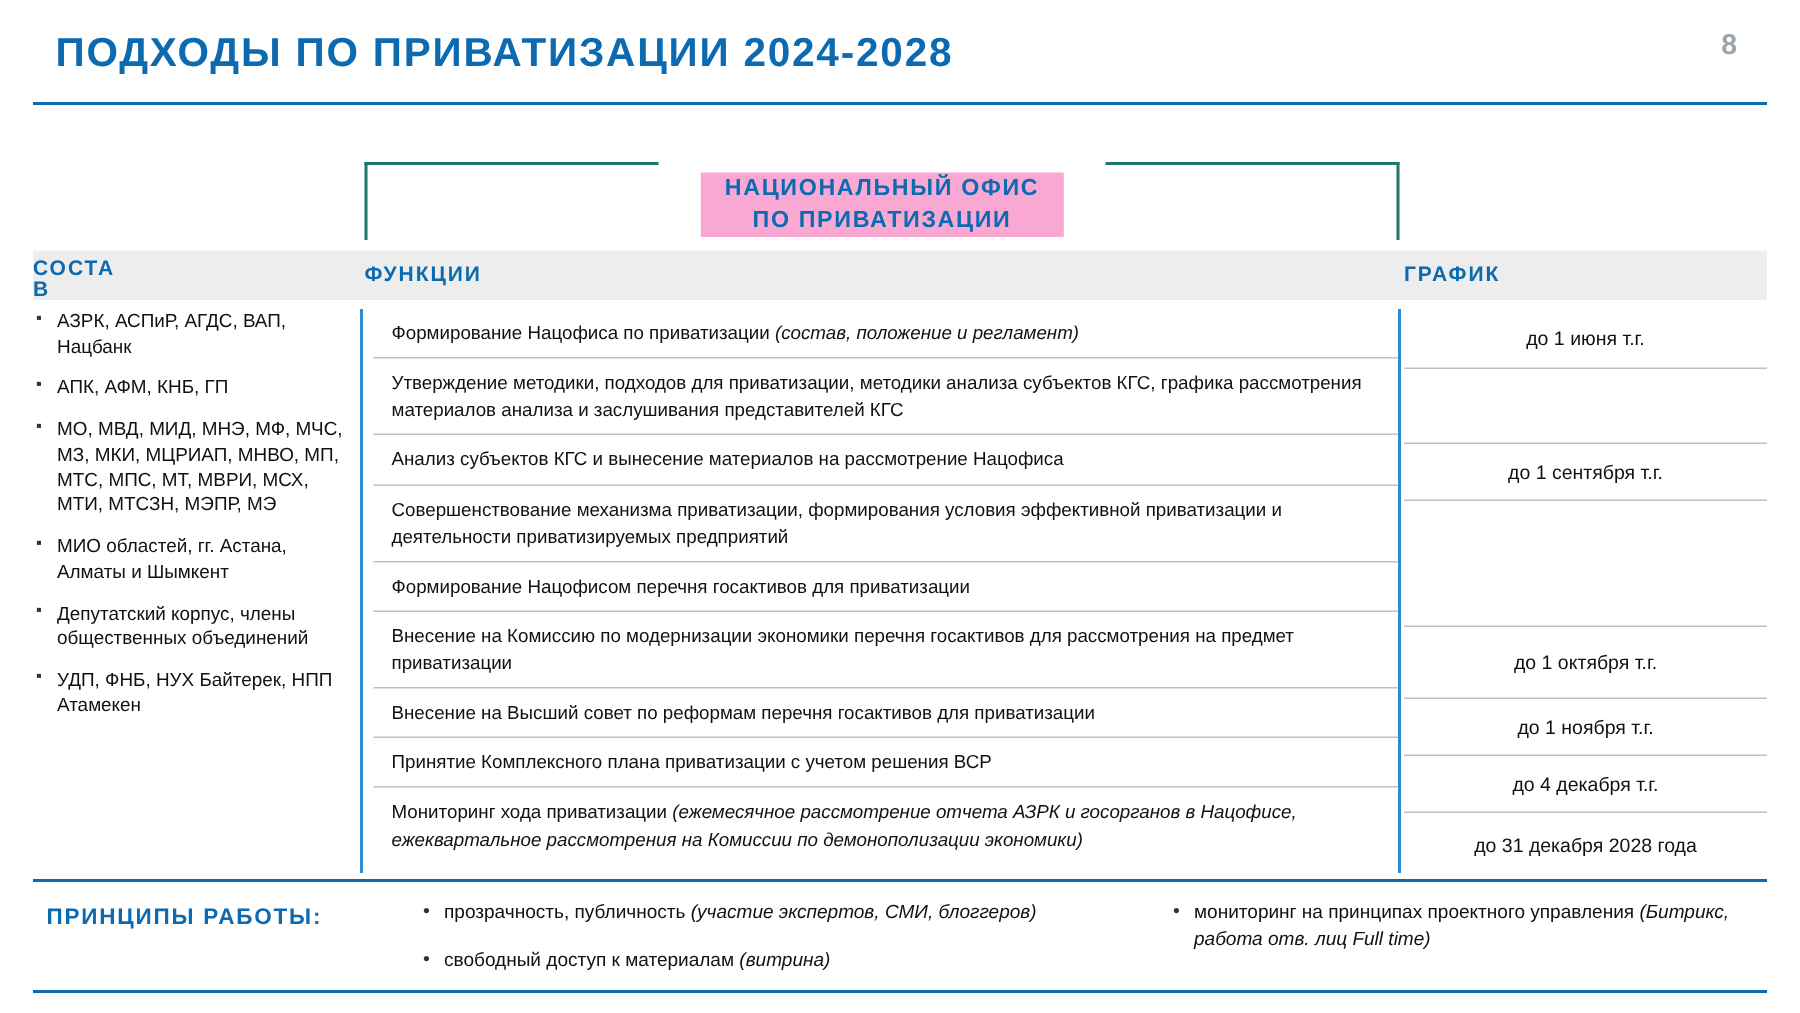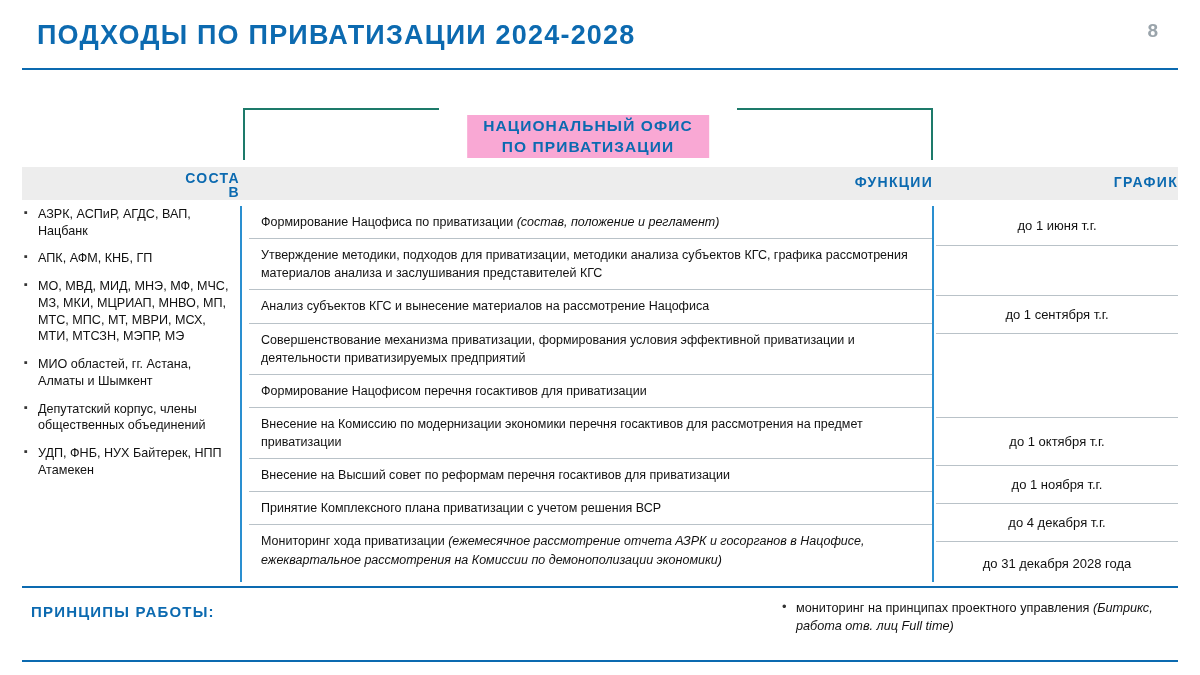--- a/index.html
+++ b/index.html
@@ -56,21 +56,21 @@
   }
 
   
   .band {
     position: absolute; left: 22px; top: 167px; width: 1156px; height: 33px;
     background: #ededed;
   }
   .band-label {
     position: absolute; top: 174px;
     font-size: 14px; font-weight: bold; letter-spacing: 1.3px; color: #0c6ab0;
-    text-align: right;
+    text-align: left;
   }
   .band-sostav { left: 22px; width: 218px; top: 171px; line-height: 1.0; }
   .band-functions { left: 243px; width: 690px; }
   .band-graphic { left: 936px; width: 242px; }
 
   
   .left-col {
     position: absolute; left: 22px; top: 206px; width: 218px; height: 376px;
   }
   .bullet-list { list-style: none; }
@@ -239,18 +239,22 @@
     <div class="sched-cell" style="top:212px;height:48px;">до 1 октября т.г.</div>
     <div class="sched-cell" style="top:260px;height:38px;">до 1 ноября т.г.</div>
     <div class="sched-cell" style="top:298px;height:38px;">до 4 декабря т.г.</div>
     <div class="sched-cell no-border" style="top:336px;height:44px;">
       <span>до 31 декабря 2028 года</span>
     </div>
   </div>
 
   <div class="bottom-rule-top"></div>
   <div class="principles-label">ПРИНЦИПЫ РАБОТЫ:</div>
+  <div class="principles-col pcol-1">
+    <div class="p-item">прозрачность, публичность  <i>(участие экспертов, СМИ, блоггеров)</i></div>
+    <div class="p-item">свободный доступ к материалам  <i>(витрина)</i></div>
+  </div>
   <div class="principles-col pcol-2">
     <div class="p-item">мониторинг  на принципах  проектного управления  <i>(Битрикс, работа отв. лиц Full time)</i></div>
   </div>
   <div class="bottom-rule-bottom"></div>
 
 </div>
 
 </body></html>

